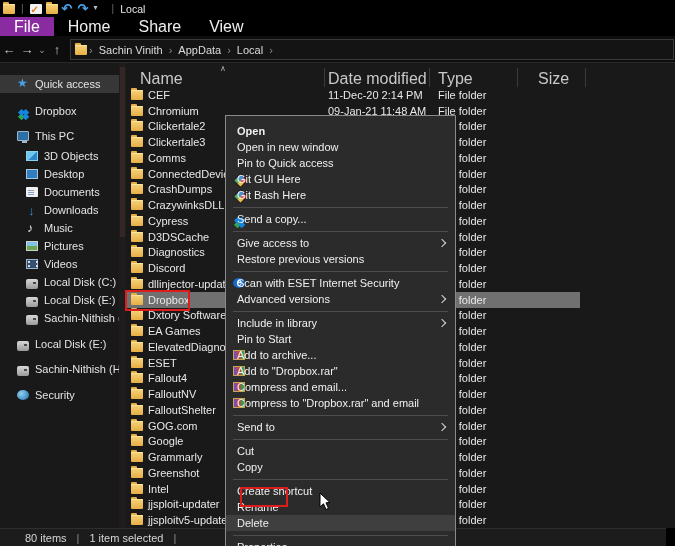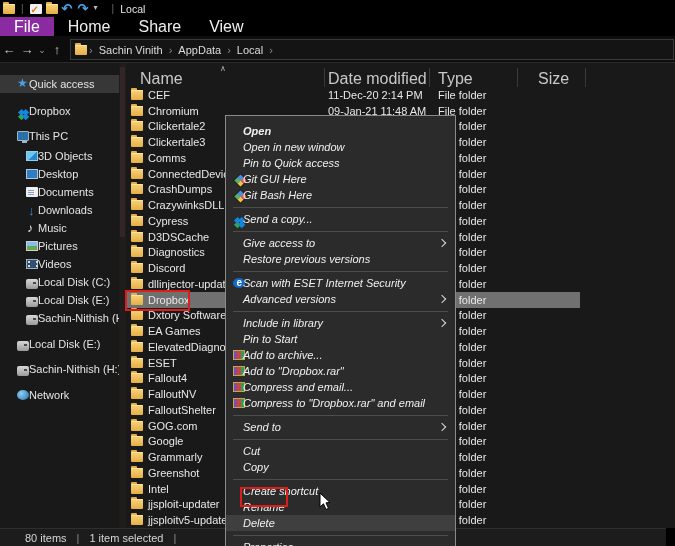--- a/index.html
+++ b/index.html
@@ -25,21 +25,21 @@
   .crumb-chev { color:#8a8a8a; font-size:11px; padding:0 2px; }
 
   
   .main { position:absolute; left:0; top:63px; width:675px; height:465px; background:#191919; }
   .mainline { position:absolute; left:0; top:62px; width:675px; height:1px; background:#2a2a2a; }
 
   
   .sidebar { position:absolute; left:0; top:0; width:119px; height:465px; background:#191919; padding-top:12px; overflow:hidden; }
   .sb-scroll { position:absolute; left:119px; top:0; width:7px; height:465px; background:#1f1c1c; }
   .sb-scroll .thumb { position:absolute; left:1px; top:4px; width:5px; height:170px; background:#342626; }
-  .sb-item { height:18px; display:flex; align-items:center; gap:0; color:#e4e4e4; white-space:nowrap; }
+  .sb-item { height:18px; display:flex; align-items:center; gap:6px; color:#e4e4e4; white-space:nowrap; }
   .sb-item.lv1 { padding-left:17px; }
   .sb-item.lv2 { padding-left:26px; }
   .sb-item.selected { background:#373737; }
 
   
   .filepane { position:absolute; left:126px; top:0; width:549px; height:465px; background:#191919; }
   .cols { position:absolute; left:0; top:5px; width:549px; height:19px; color:#c9c9c9; }
   .colh { position:absolute; top:2px; font-size:16px; }
   .coldiv { position:absolute; top:0; width:1px; height:19px; background:#3a3a3a; }
   .sortcaret { position:absolute; top:-4px; left:94px; color:#b0b0b0; font-size:8px; }
@@ -79,21 +79,21 @@
   .redo-icon::before { content:"\21B7"; position:absolute; left:0; top:-3px; color:#4aa0e8; font-size:13px; font-weight:bold; }
   .qat-chevron-icon::before { content:"\25BE"; position:absolute; left:0; top:-1px; color:#bababa; font-size:8px; }
   .git-icon::before { content:""; position:absolute; left:2px; top:1px; width:9px; height:9px; transform:rotate(45deg); background:conic-gradient(#e05a4e 0 90deg, #f0c040 0 180deg, #58b060 0 270deg, #4a90d9 0); border:1px solid #222; }
   .eset-icon { background:#1468c8; border-radius:50%; width:12px; height:12px; }
   .eset-icon::before { content:"e"; position:absolute; left:3.5px; top:-1px; color:#fff; font-size:10px; font-weight:bold; }
   .winrar-icon { width:13px; height:12px; background:linear-gradient(90deg,#7a4fb5 0 34%, #cf4438 34% 67%, #2e9e5b 67%); border:1px solid #caa34a; }
 
   
   .ctxmenu { position:absolute; left:225px; top:115px; width:231px; background:#2b2b2b; border:1px solid #8a8a8a; padding:7px 0 6px 0; z-index:5; }
   .mi { height:16px; display:flex; align-items:center; position:relative; color:#f0f0f0; font-size:11px; }
-  .mi .mlabel { position:absolute; left:17px; white-space:nowrap;font-style:italic; }
+  .mi .mlabel { position:absolute; left:11px; white-space:nowrap; }
   .mi .micon { position:absolute; left:7px; }
   .mi.bold .mlabel { font-weight:bold; }
   .mi.hover { background:#3f3f3f; }
   .mi .subarrow { position:absolute; right:10px; top:5px; width:6px; height:6px; border-right:1.5px solid #d8d8d8; border-top:1.5px solid #d8d8d8; transform:rotate(45deg); }
   .msep { height:1px; background:#4d4d4d; margin:3.5px 7px; }
 
   
   .redbox { position:absolute; border:2px solid #dd1c1c; z-index:9; }
   .redbox.dropbox-target { left:125px; top:290px; width:65px; height:21px; }
   .redbox.delete-target { left:240px; top:487px; width:48px; height:20px; }
@@ -203,21 +203,21 @@
       <div class="sb-item lv1" style="margin-top: 8px;">
         <span class="ic small disk-icon"></span>
         <span>Local Disk (E:)</span>
       </div>
       <div class="sb-item lv1" style="margin-top: 7px;">
         <span class="ic small disk-icon"></span>
         <span>Sachin-Nithish (H:)</span>
       </div>
       <div class="sb-item lv1" style="margin-top: 8px;">
         <span class="ic small network-icon"></span>
-        <span>Network</span>
+        <span>Security</span>
       </div>
     </div>
   <div class="sb-scroll">
       <div class="thumb"></div>
     </div>
 
   <div class="filepane">
     <div class="cols">
       <span class="sortcaret">∧</span>
       <span class="colh" style="left:14px">Name</span>

